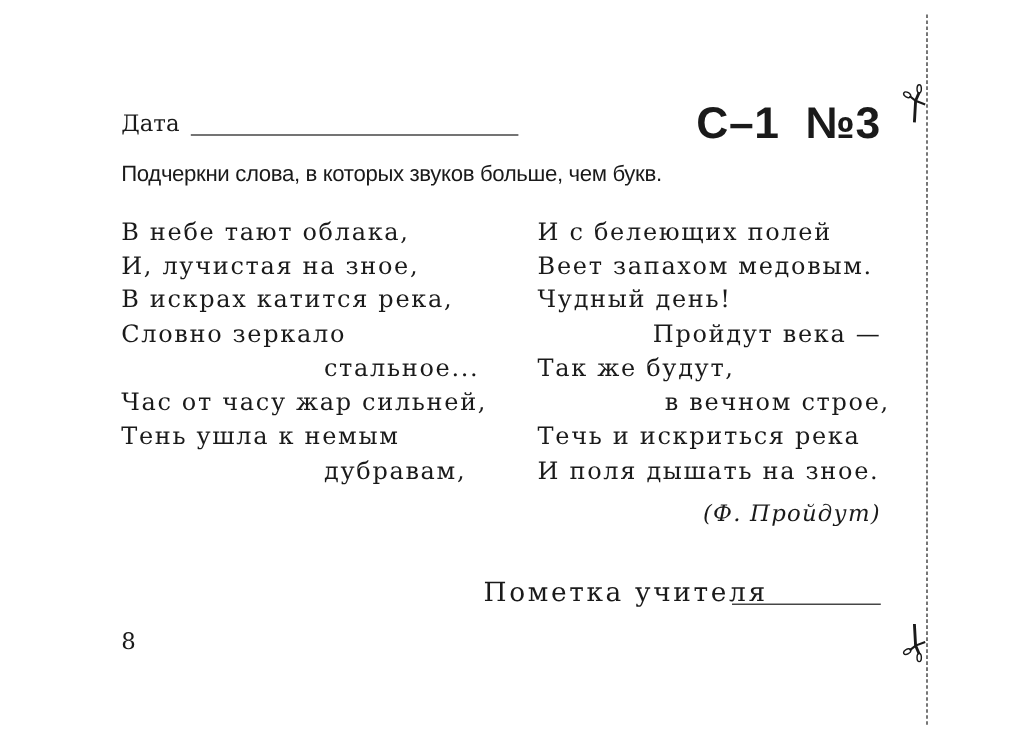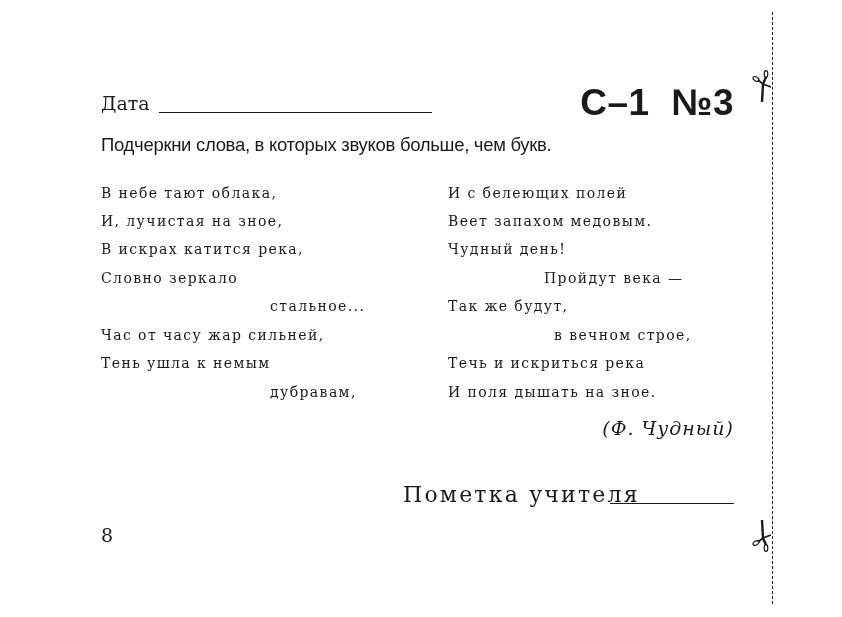--- a/index.html
+++ b/index.html
@@ -7,21 +7,21 @@
     .abs { position: absolute; white-space: pre; }
     .serif { font-family: "DejaVu Serif", "Liberation Serif", serif; text-align: right; }
     .sans { font-family: Liberation Sans, sans-serif; }
 
     .date-label { left: 101px; top: 92px; font-size: 19px; }
     .date-line { position: absolute; left: 159px; top: 112px; width: 273px; height: 0; border-top: 1.2px solid #1a1a1a; }
 
     .code { right: 108px; top: 82px; font-size: 37px; font-weight: bold; letter-spacing: 0.5px; }
     .instruction { left: 101px; top: 134px; font-size: 18.5px; letter-spacing: -0.3px; text-align: center; }
 
-    .poem-line { font-size: 14px; letter-spacing: 1.4px; line-height: 28px; }
+    .poem-line { font-size: 20px; letter-spacing: 1.4px; line-height: 28px; }
     .col-left { left: 101px; }
     .col-right { left: 448px; }
 
     .author { right: 108px; top: 417px; font-size: 19px; letter-spacing: 1px; }
     .author i { font-style: italic; }
 
     .teacher-note { left: 403px; top: 482px; font-size: 22px; letter-spacing: 2.2px; }
     .teacher-line { position: absolute; left: 610px; top: 503px; width: 124px; height: 0; border-top: 1.2px solid #1a1a1a; }
 
     .page-number { left: 101px; top: 524px; font-size: 19px; }
@@ -53,21 +53,21 @@
   <div class="abs serif poem-line col-right" style="top:179px">И с белеющих полей</div>
   <div class="abs serif poem-line col-right" style="top:207px">Веет запахом медовым.</div>
   <div class="abs serif poem-line col-right" style="top:235px">Чудный день!</div>
   <div class="abs serif poem-line" style="top:264px; left:544px">Пройдут века —</div>
   <div class="abs serif poem-line col-right" style="top:292px">Так же будут,</div>
   <div class="abs serif poem-line" style="top:321px; left:554px">в вечном строе,</div>
   <div class="abs serif poem-line col-right" style="top:349px">Течь и искриться река</div>
   <div class="abs serif poem-line col-right" style="top:378px">И поля дышать на зное.</div>
 </div>
 
-<div class="abs serif author"><i>(Ф. Чудный)</i></div>
+<div class="abs serif author"><i>(Ф. Пройдут)</i></div>
 
 <div class="abs serif teacher-note">Пометка учителя</div>
 <div class="teacher-line"></div>
 <div class="abs serif page-number">8</div>
 
 <div class="cut-line"></div>
 
 <svg class="scissors" style="left:752px; top:70px;" viewBox="0 0 22 34">
   <ellipse cx="4" cy="9" rx="3.2" ry="2" fill="none" stroke="#1a1a1a" stroke-width="1.2" transform="rotate(30 4 9)"></ellipse>
   <ellipse cx="14" cy="4" rx="1.8" ry="3.4" fill="none" stroke="#1a1a1a" stroke-width="1.2"></ellipse>

